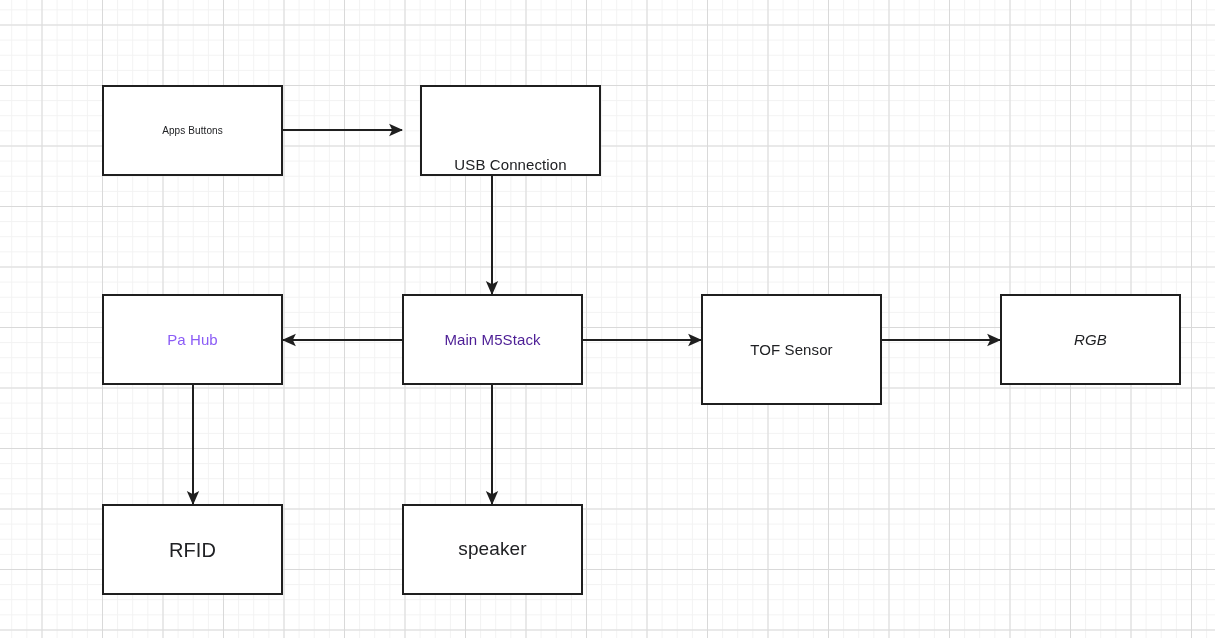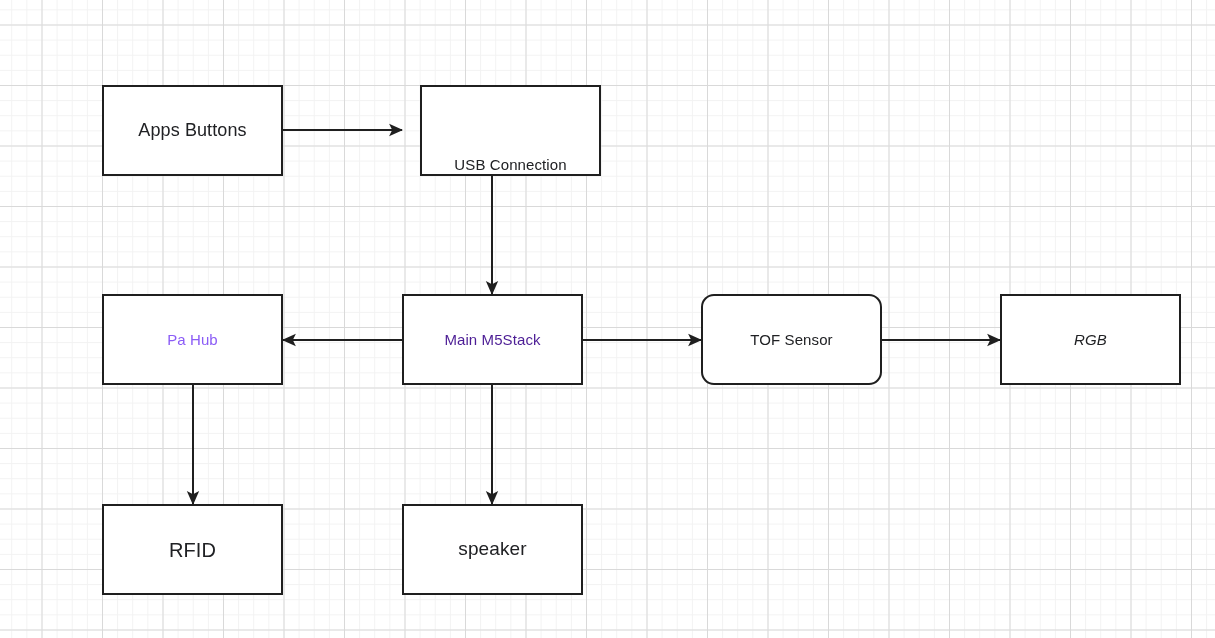--- a/index.html
+++ b/index.html
@@ -75,36 +75,36 @@
         <line x1="492" y1="176" x2="492" y2="294" marker-end="url(#arrow-end)"></line>
         <line x1="402" y1="340" x2="283" y2="340" marker-end="url(#arrow-end)"></line>
         <line x1="583" y1="340" x2="701" y2="340" marker-end="url(#arrow-end)"></line>
         <line x1="882" y1="340" x2="1000" y2="340" marker-end="url(#arrow-end)"></line>
         <line x1="193" y1="385" x2="193" y2="504" marker-end="url(#arrow-end)"></line>
         <line x1="492" y1="385" x2="492" y2="504" marker-end="url(#arrow-end)"></line>
       </g>
   </svg>
 
   <div class="node" style="left: 102px; top: 85px; width: 181px; height: 91px; background: rgb(255, 255, 255); border-color: rgb(31, 31, 31); border-width: 2px;">
-    <span class="node-label" style="color: rgb(32, 33, 36); font-size: 18px;">Apps Buttons</span>
+    <span class="node-label" style="color: rgb(32, 33, 36); font-size: 10px;">Apps Buttons</span>
   </div>
 
   <div class="node" style="left: 420px; top: 85px; width: 181px; height: 91px; background: rgb(255, 255, 255); border-color: rgb(31, 31, 31); border-width: 2px; align-items: flex-end;">
     <span class="node-label" style="color: rgb(32, 33, 36); font-size: 15px;">USB Connection</span>
   </div>
 
   <div class="node" style="left: 102px; top: 294px; width: 181px; height: 91px; background: rgb(255, 255, 255); border-color: rgb(31, 31, 31); border-width: 2px;">
     <span class="node-label" style="color: #8b5cf6; font-size: 15px;">Pa Hub</span>
   </div>
 
   <div class="node" style="left: 402px; top: 294px; width: 181px; height: 91px; background: rgb(255, 255, 255); border-color: rgb(31, 31, 31); border-width: 2px;">
     <span class="node-label" style="color: #4c1d95; font-size: 15px;">Main M5Stack</span>
   </div>
 
-  <div class="node" style="left: 701px; top: 294px; width: 181px; height: 91px; background: rgb(255, 255, 255); border-color: rgb(31, 31, 31); border-width: 2px; border-radius: 13px;">
+  <div class="node" style="left: 701px; top: 294px; width: 181px; height: 111px; background: rgb(255, 255, 255); border-color: rgb(31, 31, 31); border-width: 2px;">
     <span class="node-label" style="color: rgb(32, 33, 36); font-size: 15px;">TOF Sensor</span>
   </div>
 
   <div class="node" style="left: 1000px; top: 294px; width: 181px; height: 91px; background: rgb(255, 255, 255); border-color: rgb(31, 31, 31); border-width: 2px; font-style: italic;">
     <span class="node-label" style="color: rgb(32, 33, 36); font-size: 15px;">RGB</span>
   </div>
 
   <div class="node" style="left: 102px; top: 504px; width: 181px; height: 91px; background: rgb(255, 255, 255); border-color: rgb(31, 31, 31); border-width: 2px;">
     <span class="node-label" style="color: rgb(32, 33, 36); font-size: 20px;">RFID</span>
   </div>

